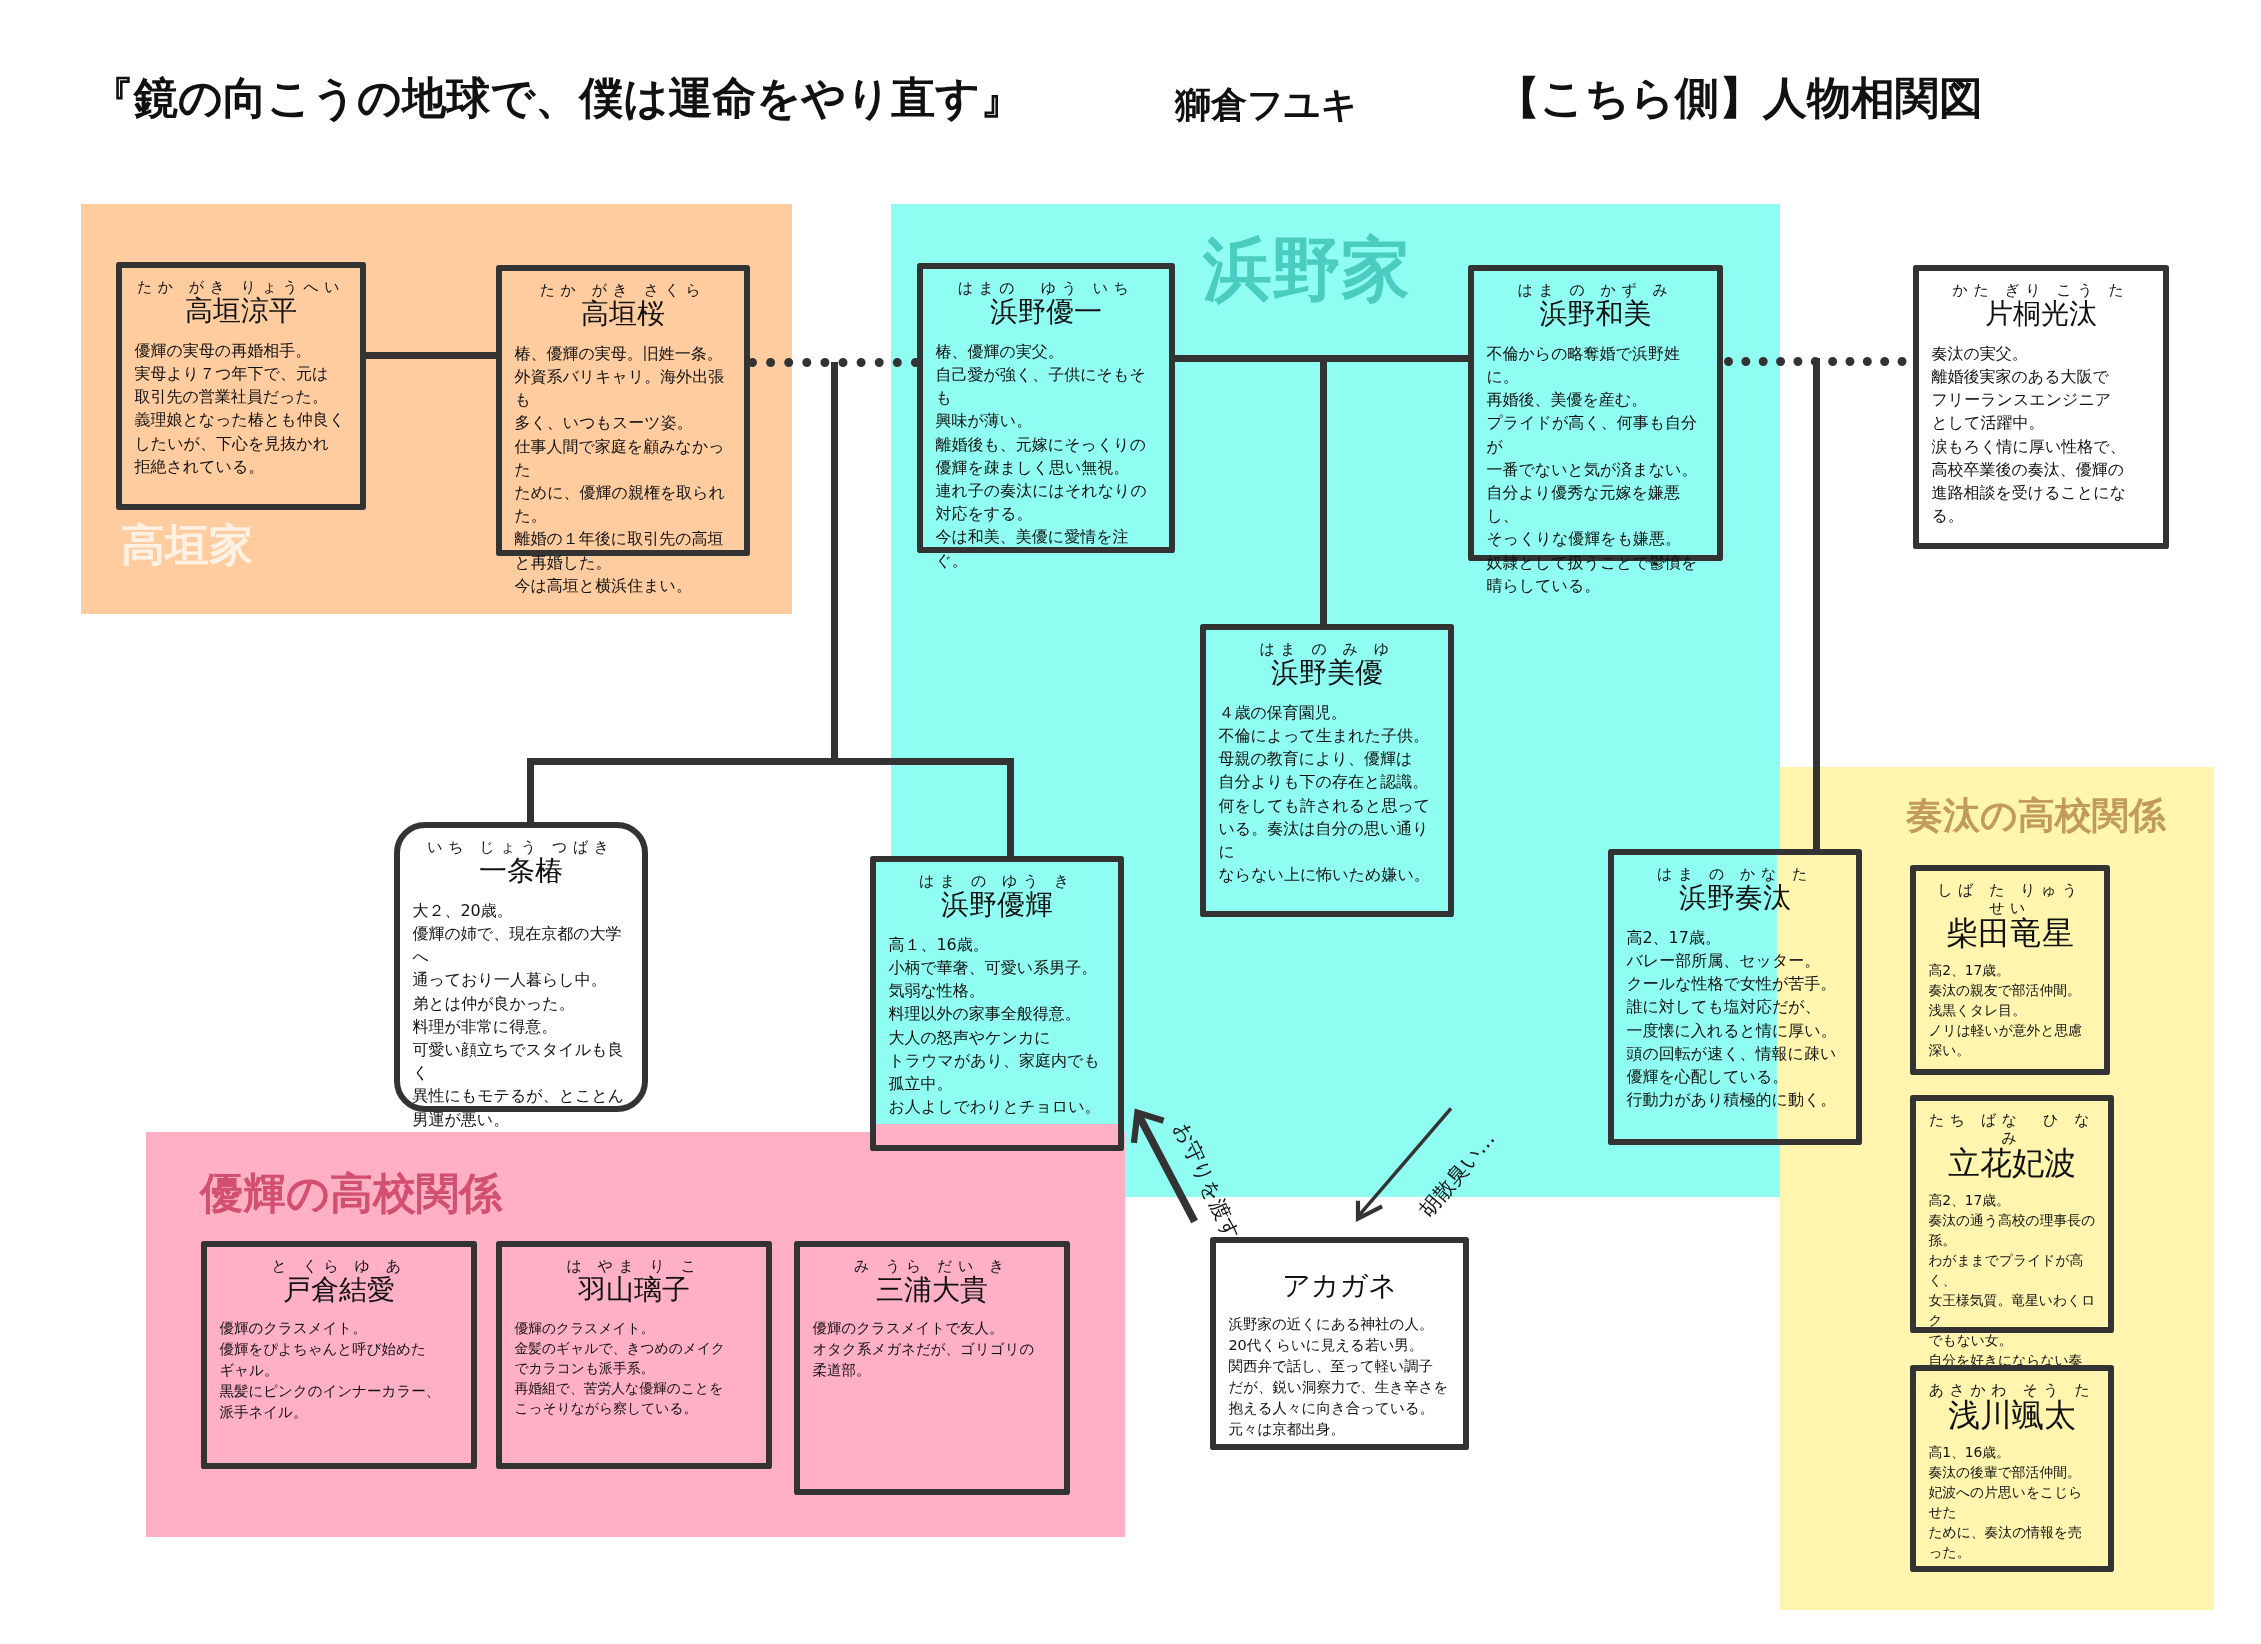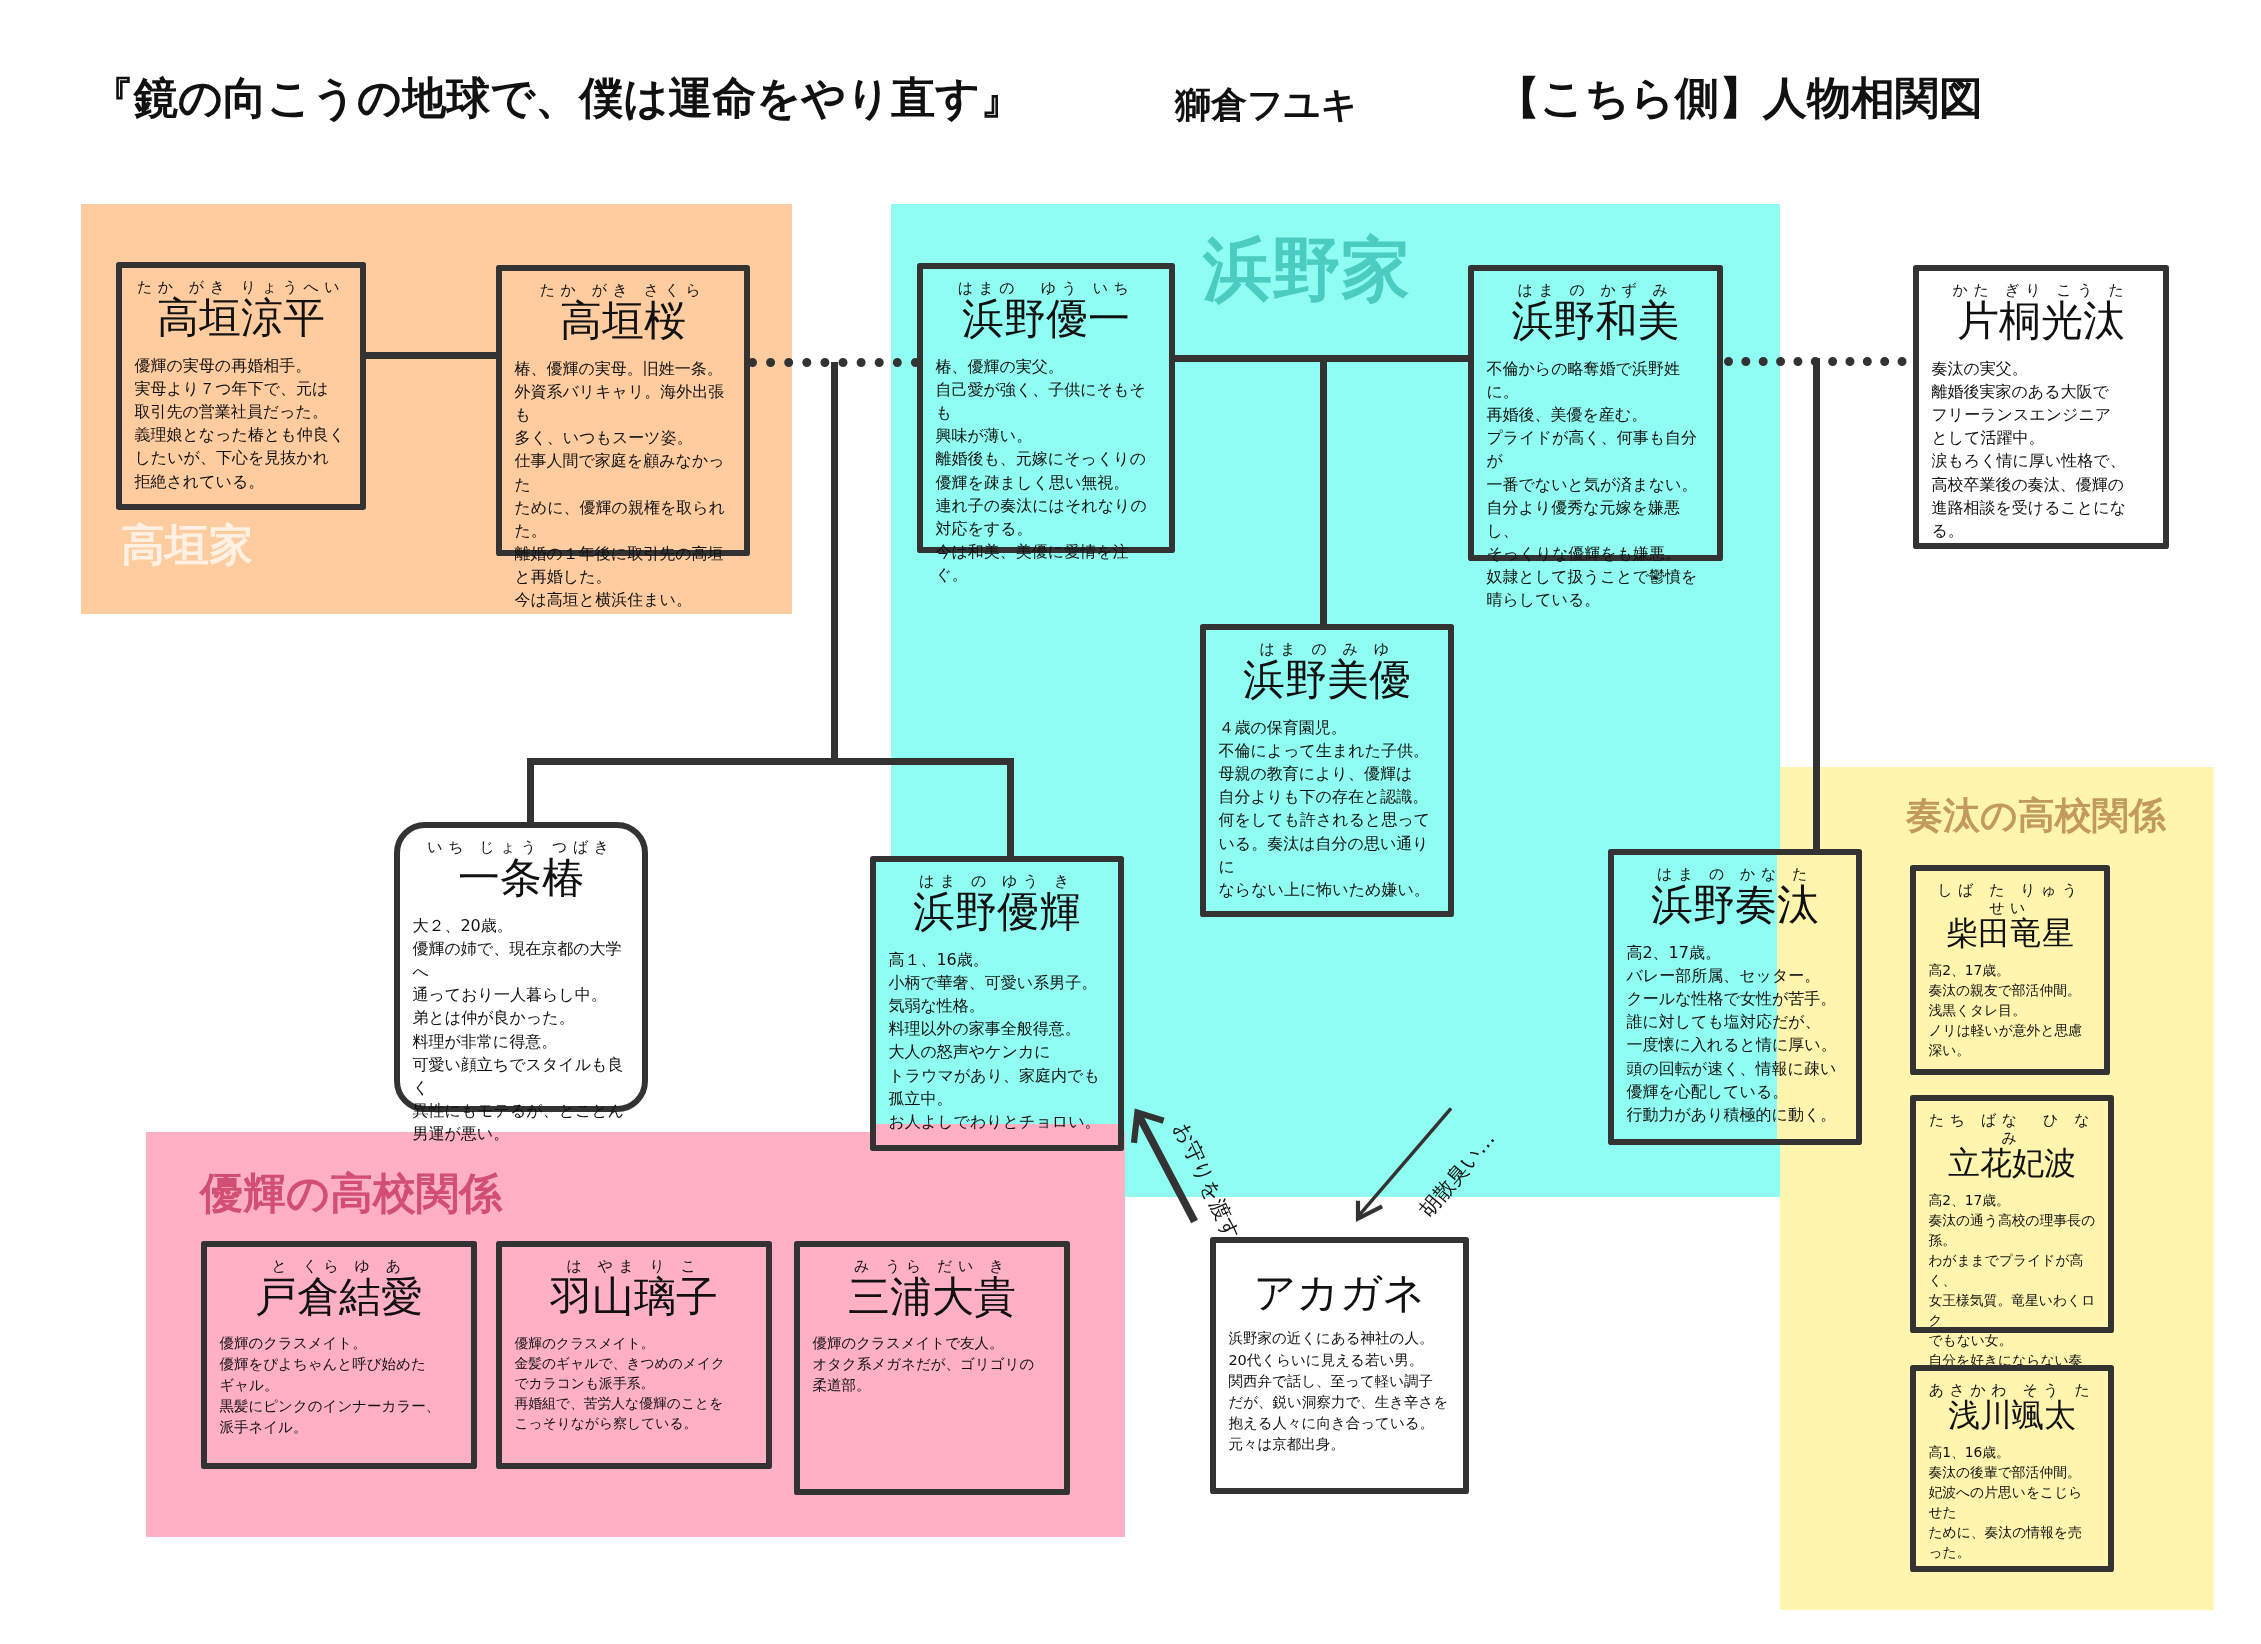--- a/index.html
+++ b/index.html
@@ -7,21 +7,21 @@
          font-family:"DejaVu Sans", "Liberation Sans", sans-serif; color:#111; }
   .title { position:absolute; top:69px; font-size:44px; font-weight:bold; white-space:nowrap; }
   .title.author { font-size:36px; top:81px; }
   .region { position:absolute; }
   .region-label { position:absolute; font-weight:bold; white-space:nowrap; }
   .line { position:absolute; background:#333; }
   .dotted { position:absolute; height:0; border-top:9.7px dotted #333; }
   .card { position:absolute; box-sizing:border-box; border:6.9px solid #333; border-radius:2.8px;
           padding:9.7px 12.4px 6.9px 12.4px; }
   .ruby { font-size:15px; text-align:center; letter-spacing:5.5px; line-height:1.2; }
-  .name { font-size:42px; text-align:center; line-height:1.05; margin-bottom:13.8px; }
+  .name { font-size:28px; text-align:center; line-height:1.05; margin-bottom:13.8px; }
   .desc { font-size:16px; line-height:1.45; white-space:pre-line; }
   .card.small .name { font-size:32px; margin-bottom:9.7px;}
   .arrow-label { position:absolute; font-size:20.7px; white-space:nowrap; transform-origin:left top; }
   svg.arrows { position:absolute; left:0; top:0; }
 </style>
 </head>
 <body>
 
 <div class="title" style="left:90px;">『鏡の向こうの地球で、僕は運命をやり直す』</div>
 <div class="title author" style="left:1175px;">獅倉フユキ</div>
@@ -206,21 +206,21 @@
 再婚組で、苦労人な優輝のことを
 こっそりながら察している。</div>
 </div>
 <div class="card" style="left:794px;top:1241px;width:276px;height:254px;background:#FFB0C4;">
   <div class="ruby">み うら だい き</div>
   <div class="name">三浦大貴</div>
   <div class="desc" style="font-size:14.5px;">優輝のクラスメイトで友人。
 オタク系メガネだが、ゴリゴリの
 柔道部。</div>
 </div>
-<div class="card" style="left:1210px;top:1237px;width:259px;height:257px;background:#ffffff;padding-top:27.6px;">
+<div class="card" style="left:1210px;top:1237px;width:259px;height:213px;background:#ffffff;padding-top:27.6px;">
   <div class="name" style="font-family:'DejaVu Serif',serif;">アカガネ</div>
   <div class="desc" style="font-size:14.5px;">浜野家の近くにある神社の人。
 20代くらいに見える若い男。
 関西弁で話し、至って軽い調子
 だが、鋭い洞察力で、生き辛さを
 抱える人々に向き合っている。
 元々は京都出身。</div>
 </div>
 
 

